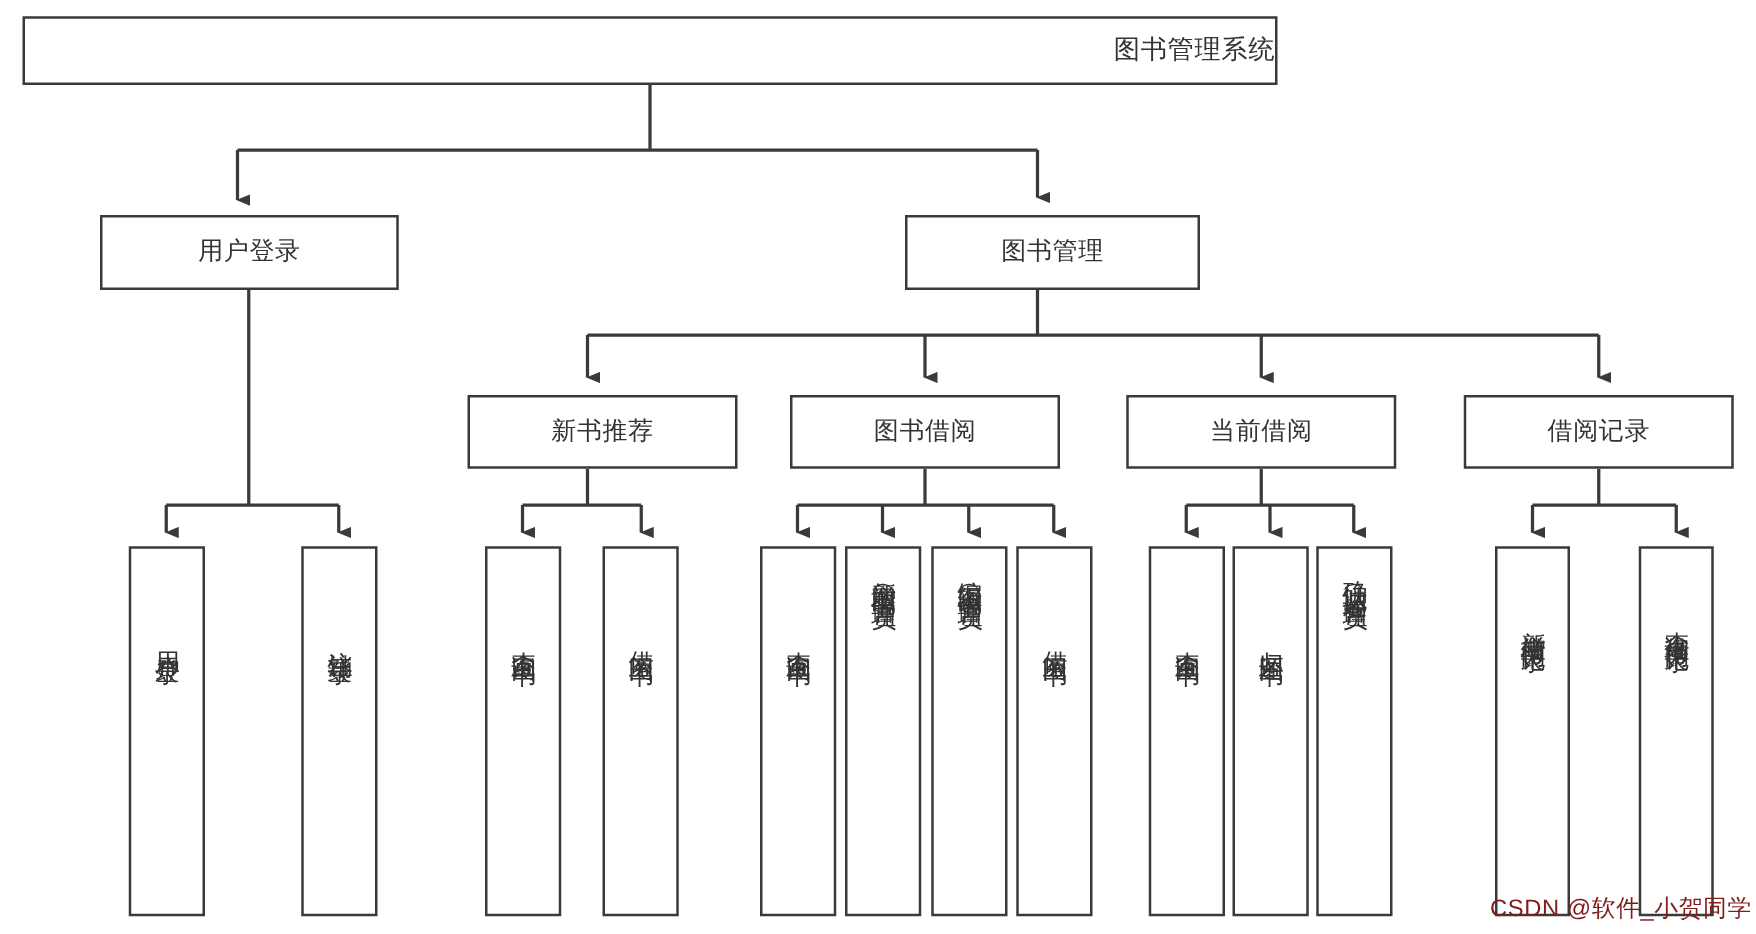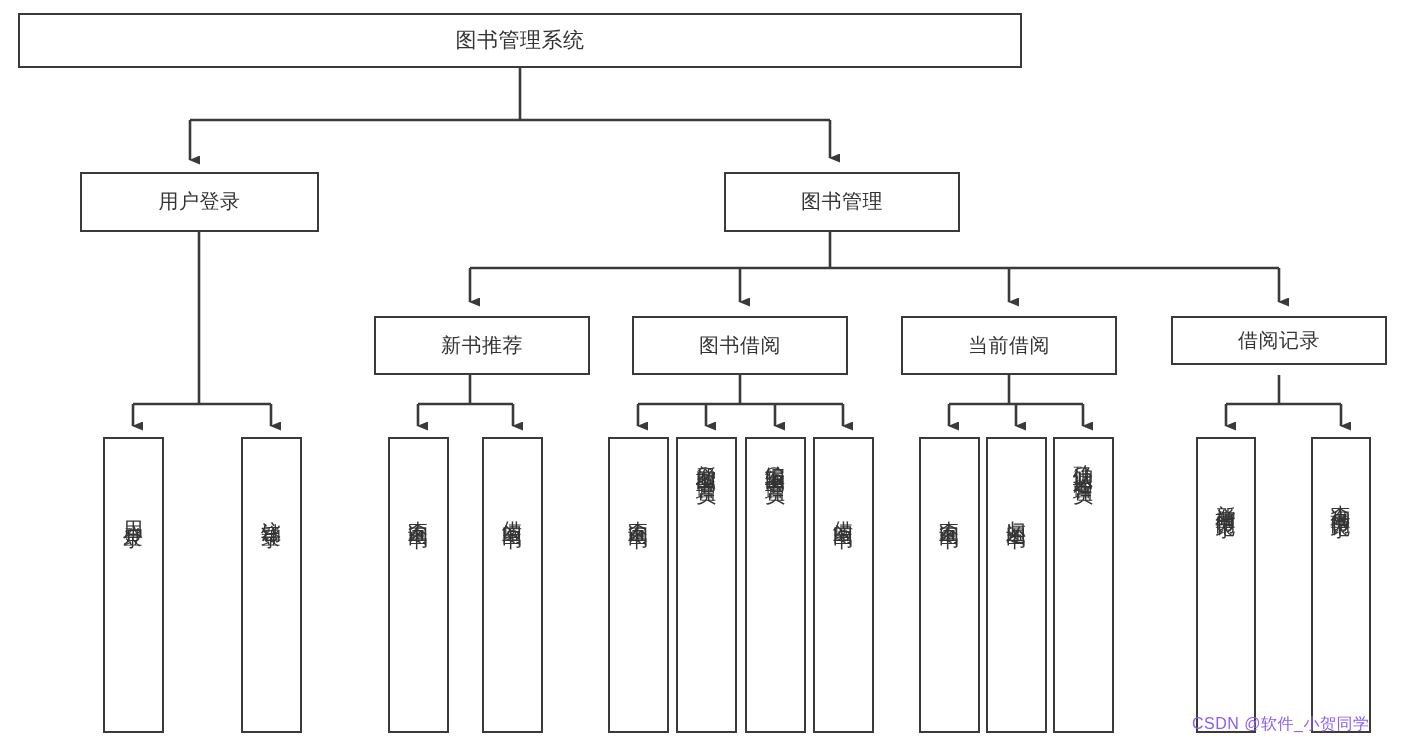--- a/index.html
+++ b/index.html
@@ -54,22 +54,22 @@
     text-orientation: upright;
     letter-spacing: 3px;
     line-height: 1;
     white-space: nowrap;
   }
   .leaf-mid .node-label { margin-top: 64px; }
   .leaf-top .node-label { margin-top: 8px; }
   .leaf-rec .node-label { margin-top: 48px; }
   .watermark {
     position: absolute;
-    color: #8b5cf6;
-    font-size: 16px;
+    color: #7f1d1d;
+    font-size: 19px;
     letter-spacing: 0.5px;
     white-space: nowrap;
     user-select: none;
   }
 </style>
 </head>
 <body>
 
 <div id="diagram-root">
 
@@ -131,21 +131,21 @@
     </g>
 
     <g stroke="#3a3a3a" stroke-width="2.6" fill="none">
       <path d="M 1279 375 L 1279 404"></path>
       <path d="M 1226 404 L 1341 404"></path>
       <path d="M 1226 404 L 1226 426" marker-end="url(#arrowhead)"></path>
       <path d="M 1341 404 L 1341 426" marker-end="url(#arrowhead)"></path>
     </g>
   </svg>
 
-  <div class="node-box level-root" style="left:18px; top:13px; width:1004px; height:55px;">
+  <div class="node-box level-root" style="left:18px; top:13px; width:1004px; height:55px;justify-content:flex-end;">
     <span class="node-label">图书管理系统</span>
   </div>
 
   <div class="node-box level-2" style="left:80px; top:172px; width:239px; height:60px;">
     <span class="node-label">用户登录</span>
   </div>
 
   <div class="node-box level-2" style="left:712px; top:172px; width:236px; height:60px;margin-left:12px;">
     <span class="node-label">图书管理</span>
   </div>
@@ -155,21 +155,21 @@
   </div>
 
   <div class="node-box level-3" style="left:901px; top:316px; width:216px; height:59px;">
     <span class="node-label">当前借阅</span>
   </div>
 
   <div class="node-box level-3" style="left:632px; top:316px; width:216px; height:59px;">
     <span class="node-label">图书借阅</span>
   </div>
 
-  <div class="node-box level-3" style="left:1171px; top:316px; width:216px; height:49px;">
+  <div class="node-box level-3" style="left:1171px; top:316px; width:216px; height:59px;">
     <span class="node-label">借阅记录</span>
   </div>
 
   <div class="node-box level-leaf leaf-mid" style="left:103px; top:437px; width:61px; height:296px;">
     <span class="node-label">用户登录</span>
   </div>
 
   <div class="node-box level-leaf leaf-mid" style="left:241px; top:437px; width:61px; height:296px;">
     <span class="node-label">注销登录</span>
   </div>

